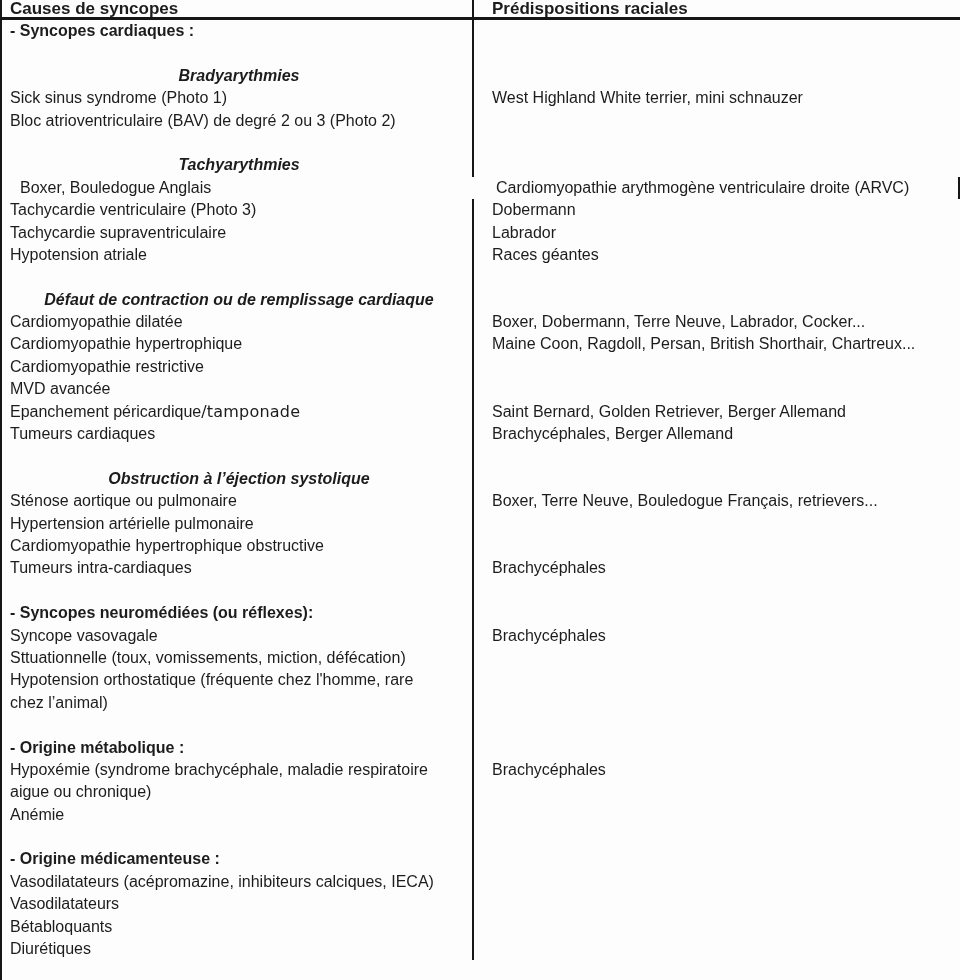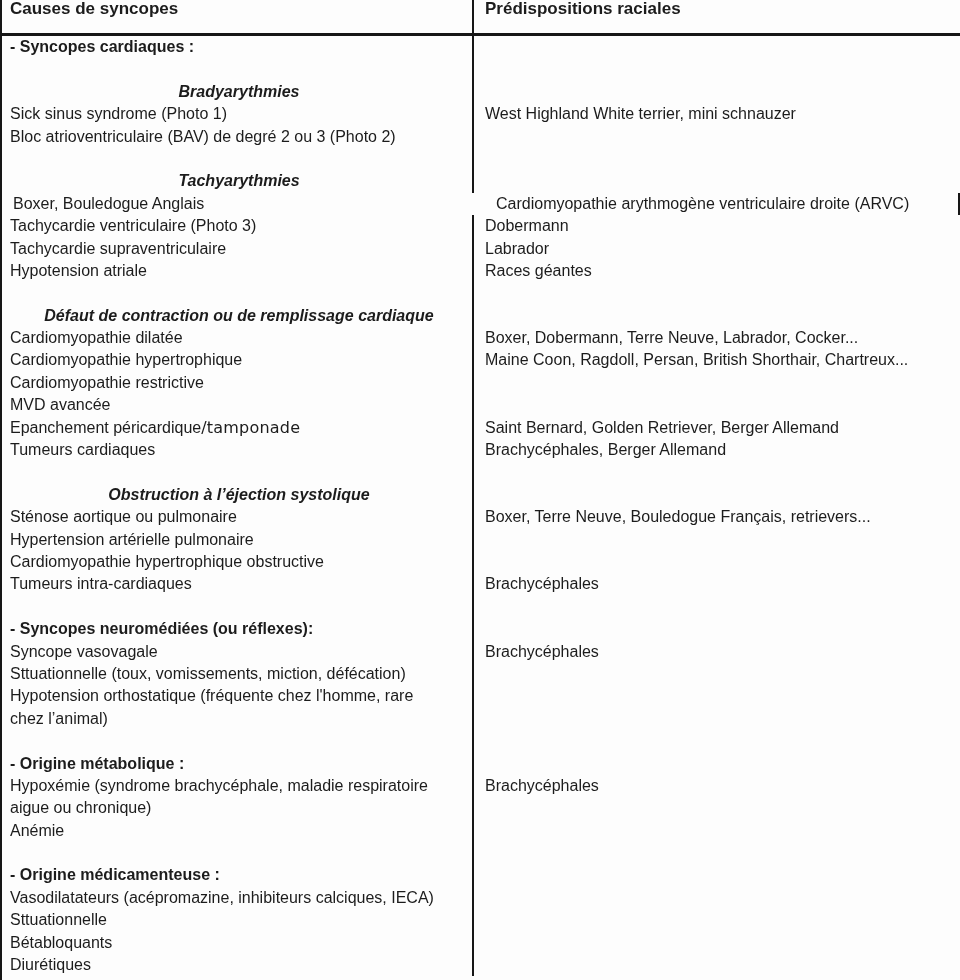--- a/index.html
+++ b/index.html
@@ -18,41 +18,41 @@
   .page {
     width: 960px;
     height: 980px;
     border-left: 2px solid var(--line);
     overflow: hidden;
     position: relative;
   }
   
   .header-row {
     display: flex;
-    height: 36px;
+    height: 20px;
     border-bottom: 3px solid var(--line);
   }
   .header-row .cell {
     font-weight: 700;
     font-size: 17px;
     line-height: 17px;
     overflow: hidden;
     white-space: nowrap;
   }
   
   .cell.left {
     width: 472px;
     flex: 0 0 472px;
     border-right: 2px solid var(--line);
     padding-left: 8px;
     padding-right: 4px;
   }
   .cell.right {
     flex: 1 1 auto;
-    padding-left: 11px;
+    padding-left: 18px;
     padding-right: 4px;
   }
   
   .table-body { width: 100%; }
   .row {
     display: flex;
     height: 22.4px;
   }
   .row .cell {
     font-size: 16px;
@@ -229,21 +229,21 @@
       </div>
       <div class="row">
         <div class="cell left bold"><span>- Origine médicamenteuse :</span></div>
         <div class="cell right"><span></span></div>
       </div>
       <div class="row">
         <div class="cell left"><span>Vasodilatateurs (acépromazine, inhibiteurs calciques, IECA)</span></div>
         <div class="cell right"><span></span></div>
       </div>
       <div class="row">
-        <div class="cell left"><span>Sttuationnelle</span></div>
+        <div class="cell left"><span>Vasodilatateurs</span></div>
         <div class="cell right"><span></span></div>
       </div>
       <div class="row">
         <div class="cell left"><span>Bétabloquants</span></div>
         <div class="cell right"><span></span></div>
       </div>
       <div class="row">
         <div class="cell left"><span>Diurétiques</span></div>
         <div class="cell right"><span></span></div>
       </div>

